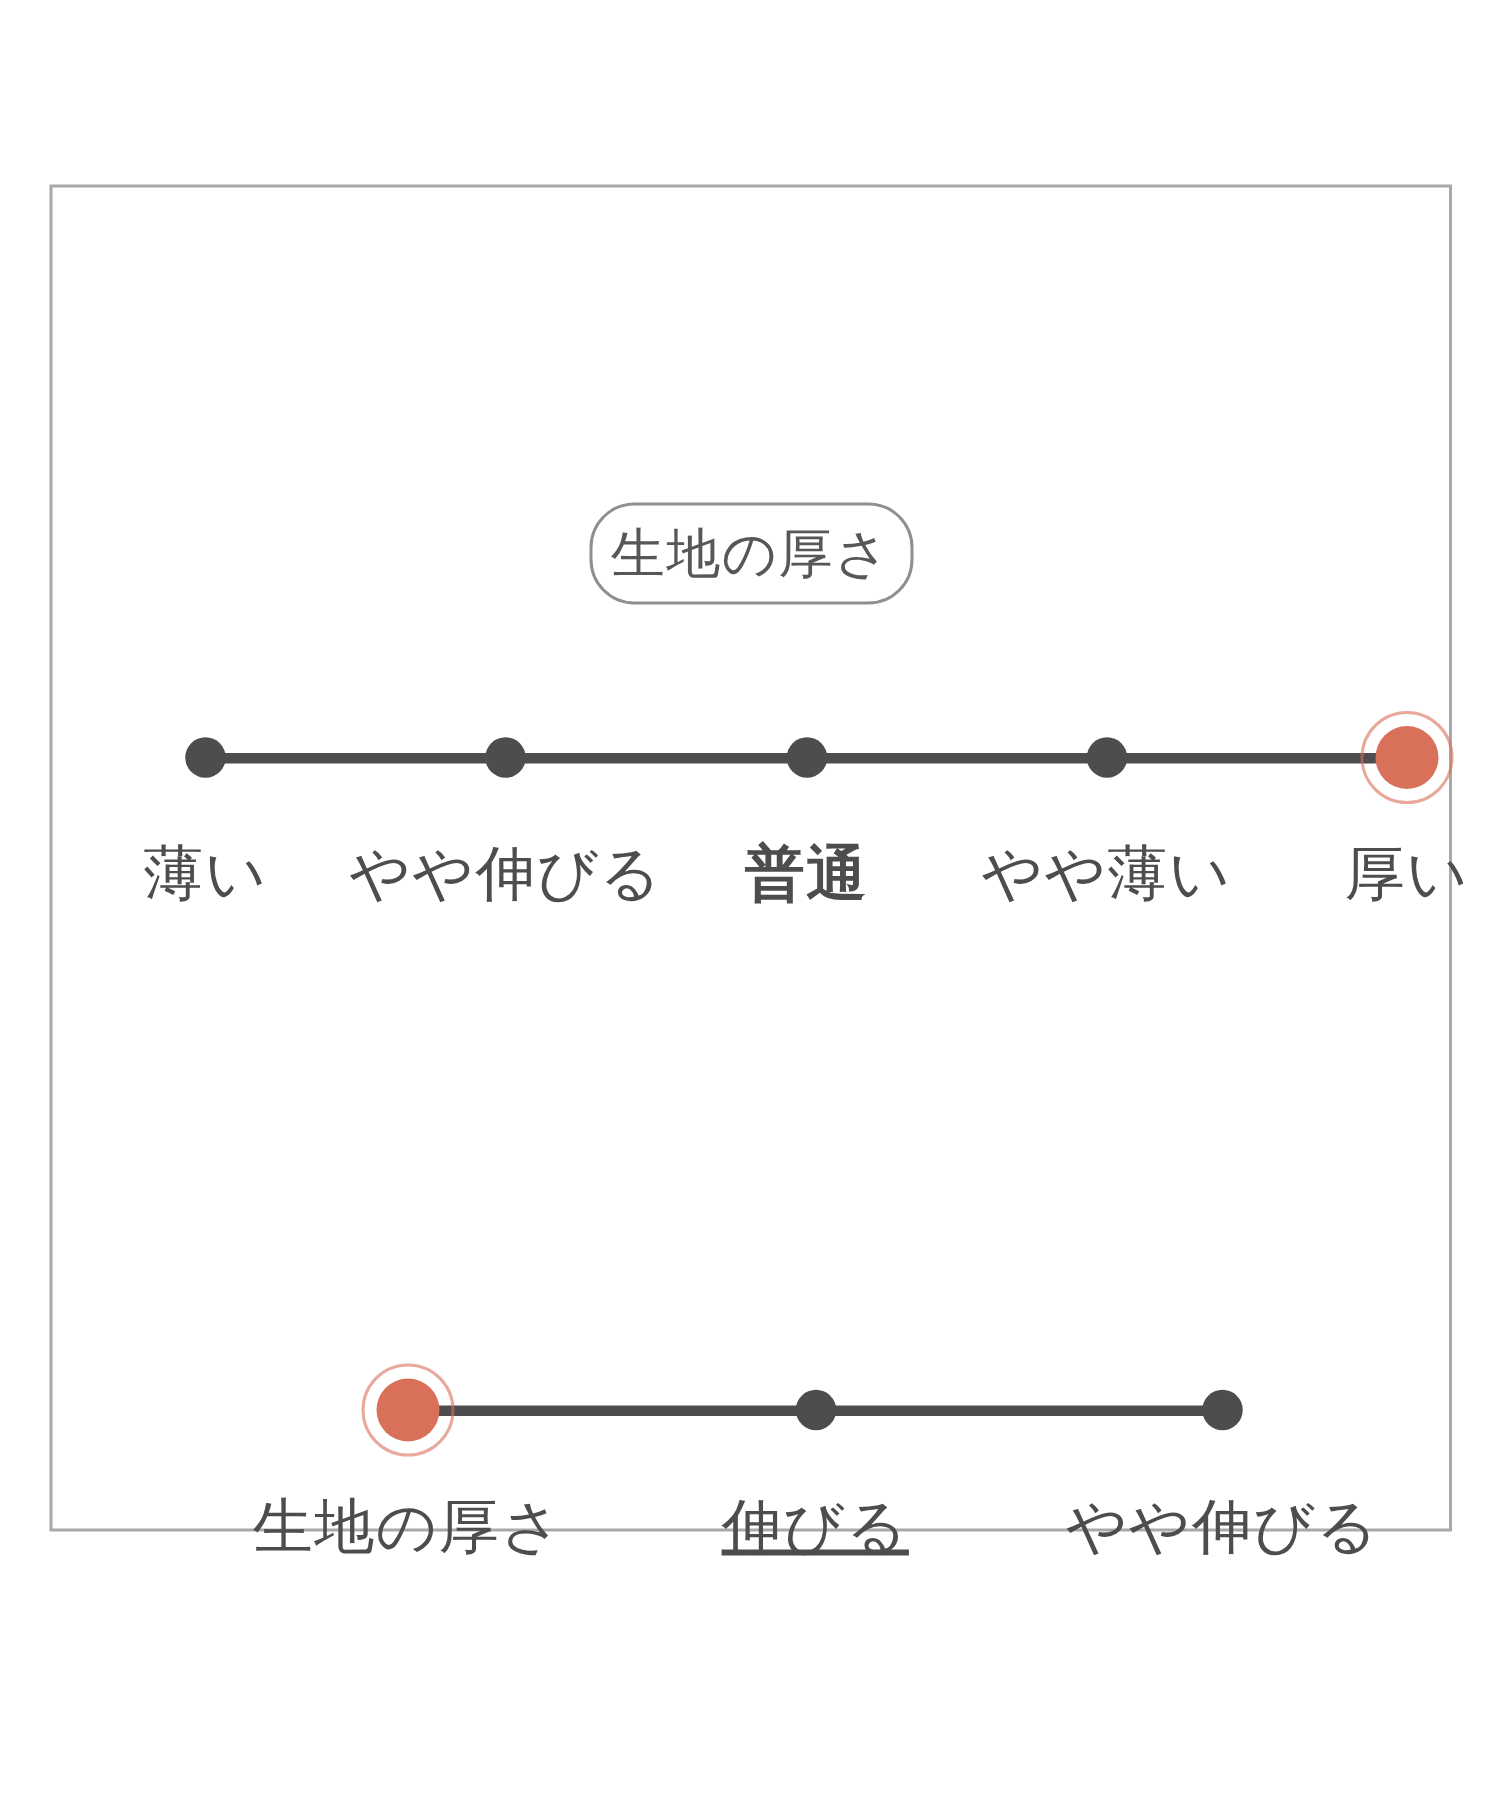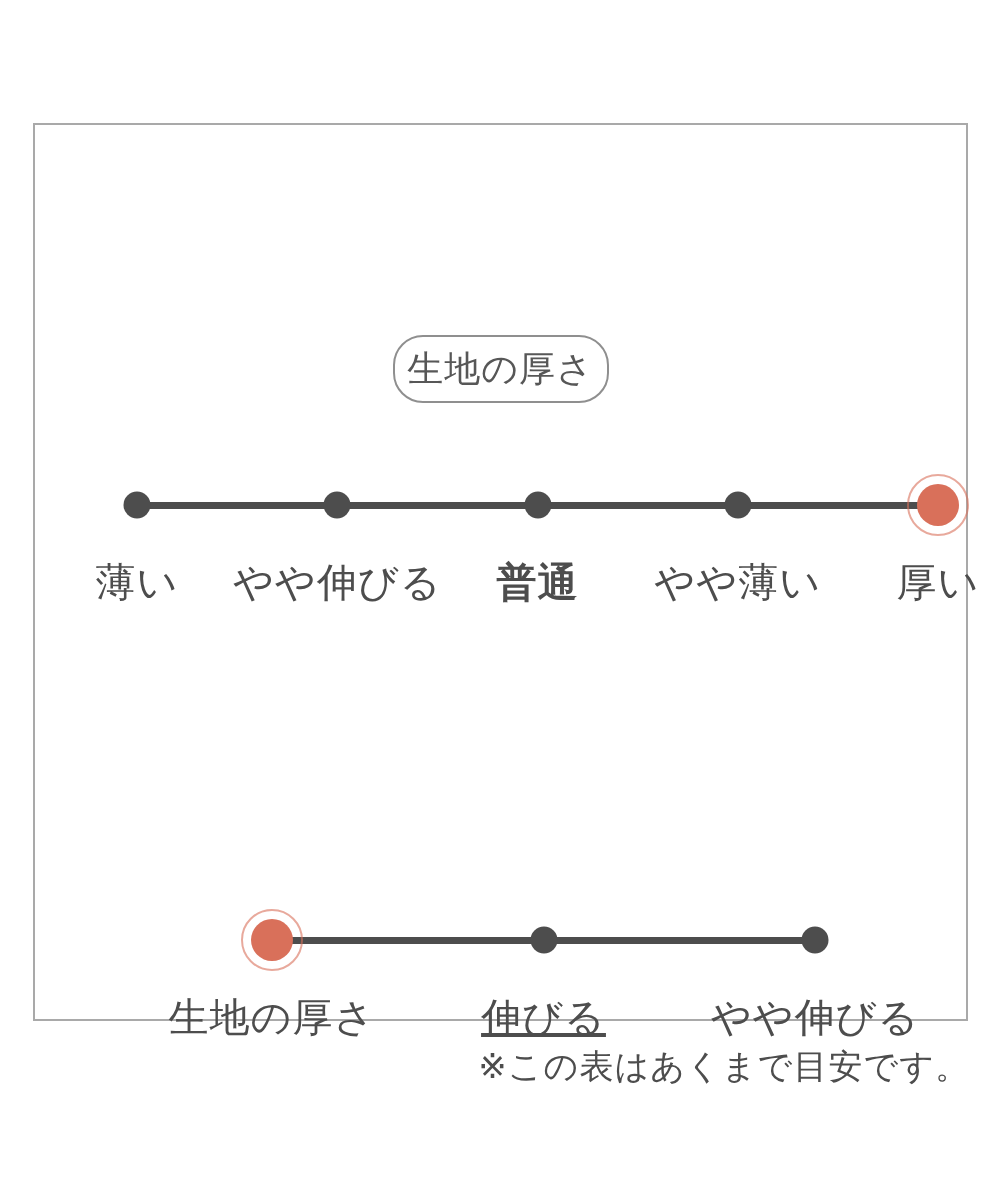--- a/index.html
+++ b/index.html
@@ -84,14 +84,13 @@
         </div>
       <div class="labels">
           <span class="selected" style="left: 0%;">生地の厚さ</span>
           <span class="" style="left: 50%; text-decoration: underline;">伸びる</span>
           <span class="" style="left: 100%;">やや伸びる</span>
         </div>
     </div>
 
   </div>
 
-  <div class="note">※この表はあくまで目安です。</div>
 </div>
 
 </body></html>

